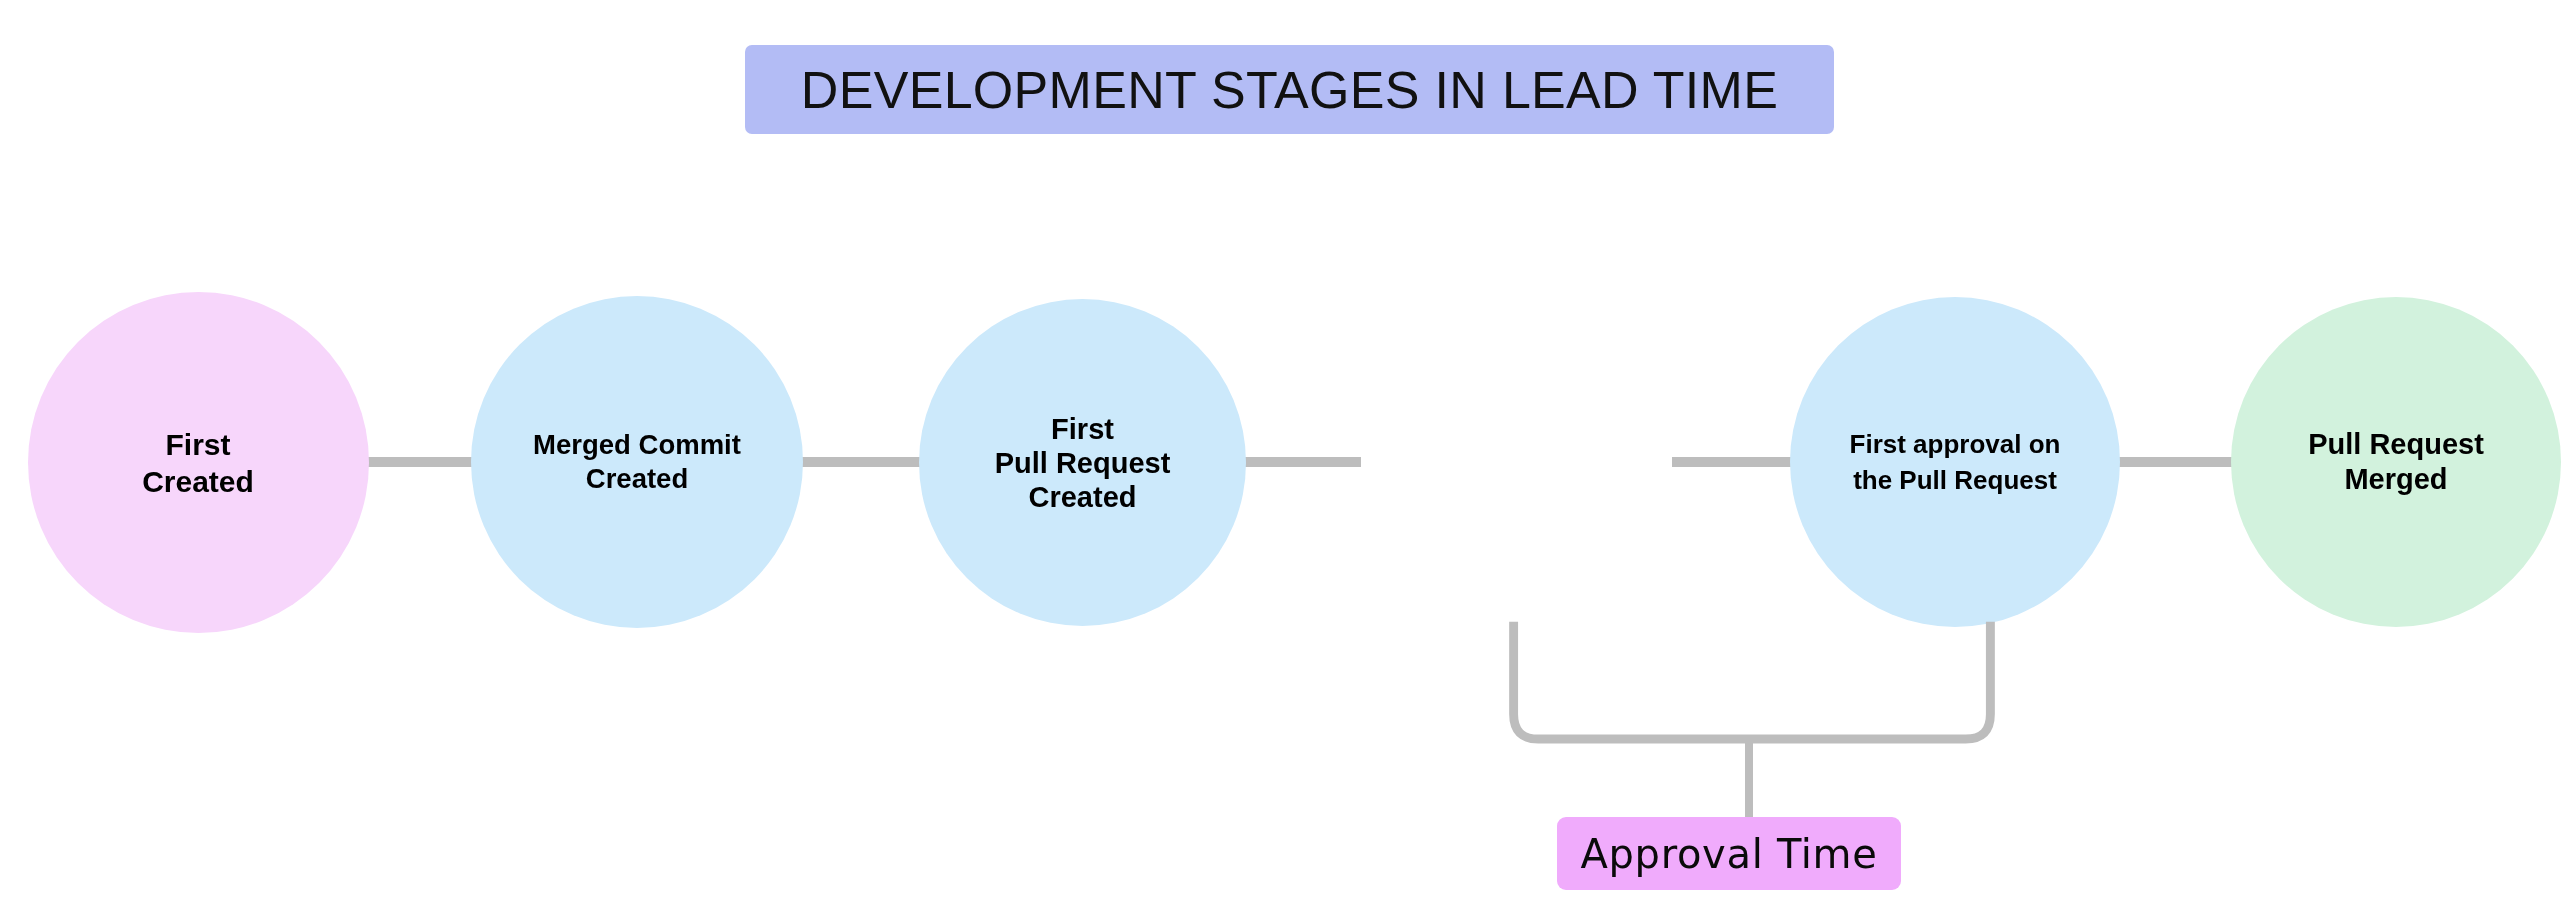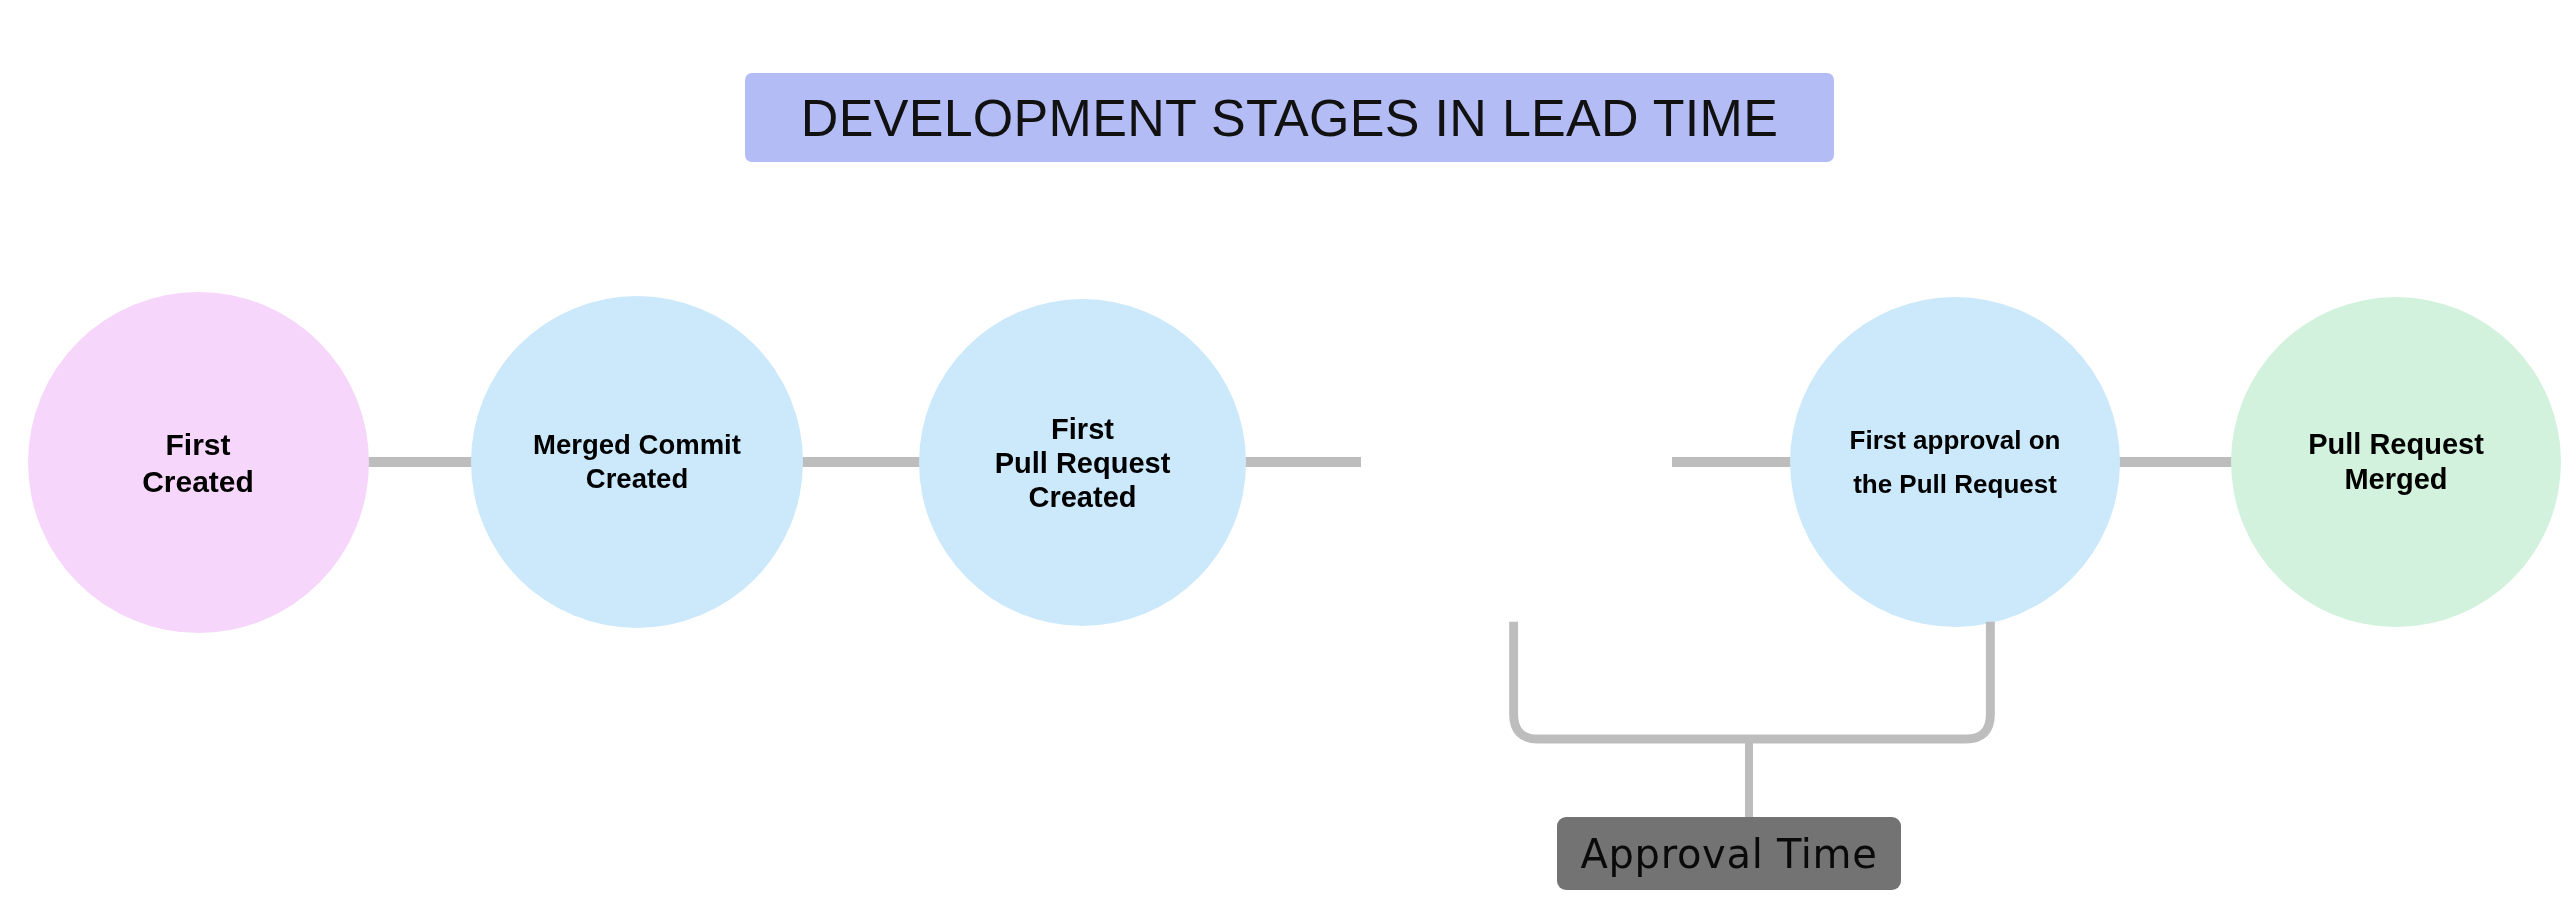--- a/index.html
+++ b/index.html
@@ -22,21 +22,20 @@
     left: 745px;
     top: 45px;
     width: 1089px;
     height: 89px;
     background: #b3bcf5;
     border-radius: 6.9px;
     display: flex;
     align-items: center;
     justify-content: center;
     box-sizing: border-box;
-    margin-top: 28px;
   }
   #title-text {
     font-family: "Liberation Sans", sans-serif;
     font-size: 52px;
     font-weight: 400;
     color: #111111;
     letter-spacing: 0.3px;
     white-space: nowrap;
     line-height: 1;
   }
@@ -132,34 +131,34 @@
   <div class="stage-node" style="left: 471px; top: 296px; width: 332px; height: 332px; background: rgb(204, 233, 251);">
     <span class="stage-label" style="font-size: 27.5px; line-height: 34px;">Merged Commit
 Created</span>
   </div>
   <div class="stage-node" style="left: 919px; top: 299px; width: 327px; height: 327px; background: rgb(204, 233, 251);">
     <span class="stage-label" style="font-size: 29px; line-height: 34px;">First
 Pull Request
 Created</span>
   </div>
   <div class="stage-node" style="left: 1790px; top: 297px; width: 330px; height: 330px; background: rgb(204, 233, 251);">
-    <span class="stage-label" style="font-size: 26px; line-height: 44px;">First approval on
+    <span class="stage-label" style="font-size: 26px; line-height: 36px;">First approval on
 the Pull Request</span>
   </div>
   <div class="stage-node" style="left: 2231px; top: 297px; width: 330px; height: 330px; background: rgb(210, 242, 221);">
     <span class="stage-label" style="font-size: 29px; line-height: 35px;">Pull Request
 Merged</span>
   </div>
 
   <div id="approval-bracket">
     <svg width="508" height="137" viewBox="0 0 740 200" fill="none" xmlns="http://www.w3.org/2000/svg">
       <path id="bracket-path" d="M 22 10 L 22 145 Q 22 181 58 181 L 682 181 Q 718 181 718 145 L 718 10" stroke="#bdbdbd" stroke-width="13" fill="none" stroke-linecap="butt" stroke-linejoin="round"></path>
     </svg>
   </div>
 
   <div id="approval-stem" style="background: rgb(189, 189, 189);"></div>
 
-  <div id="approval-label-box" style="background: #737373; justify-content: center;">
+  <div id="approval-label-box" style="background: #f0abfc; justify-content: center;">
     <span id="approval-label-text" style="color: rgb(10, 10, 10);">Approval Time</span>
   </div>
 
 </div>
 
 
 </body></html>

